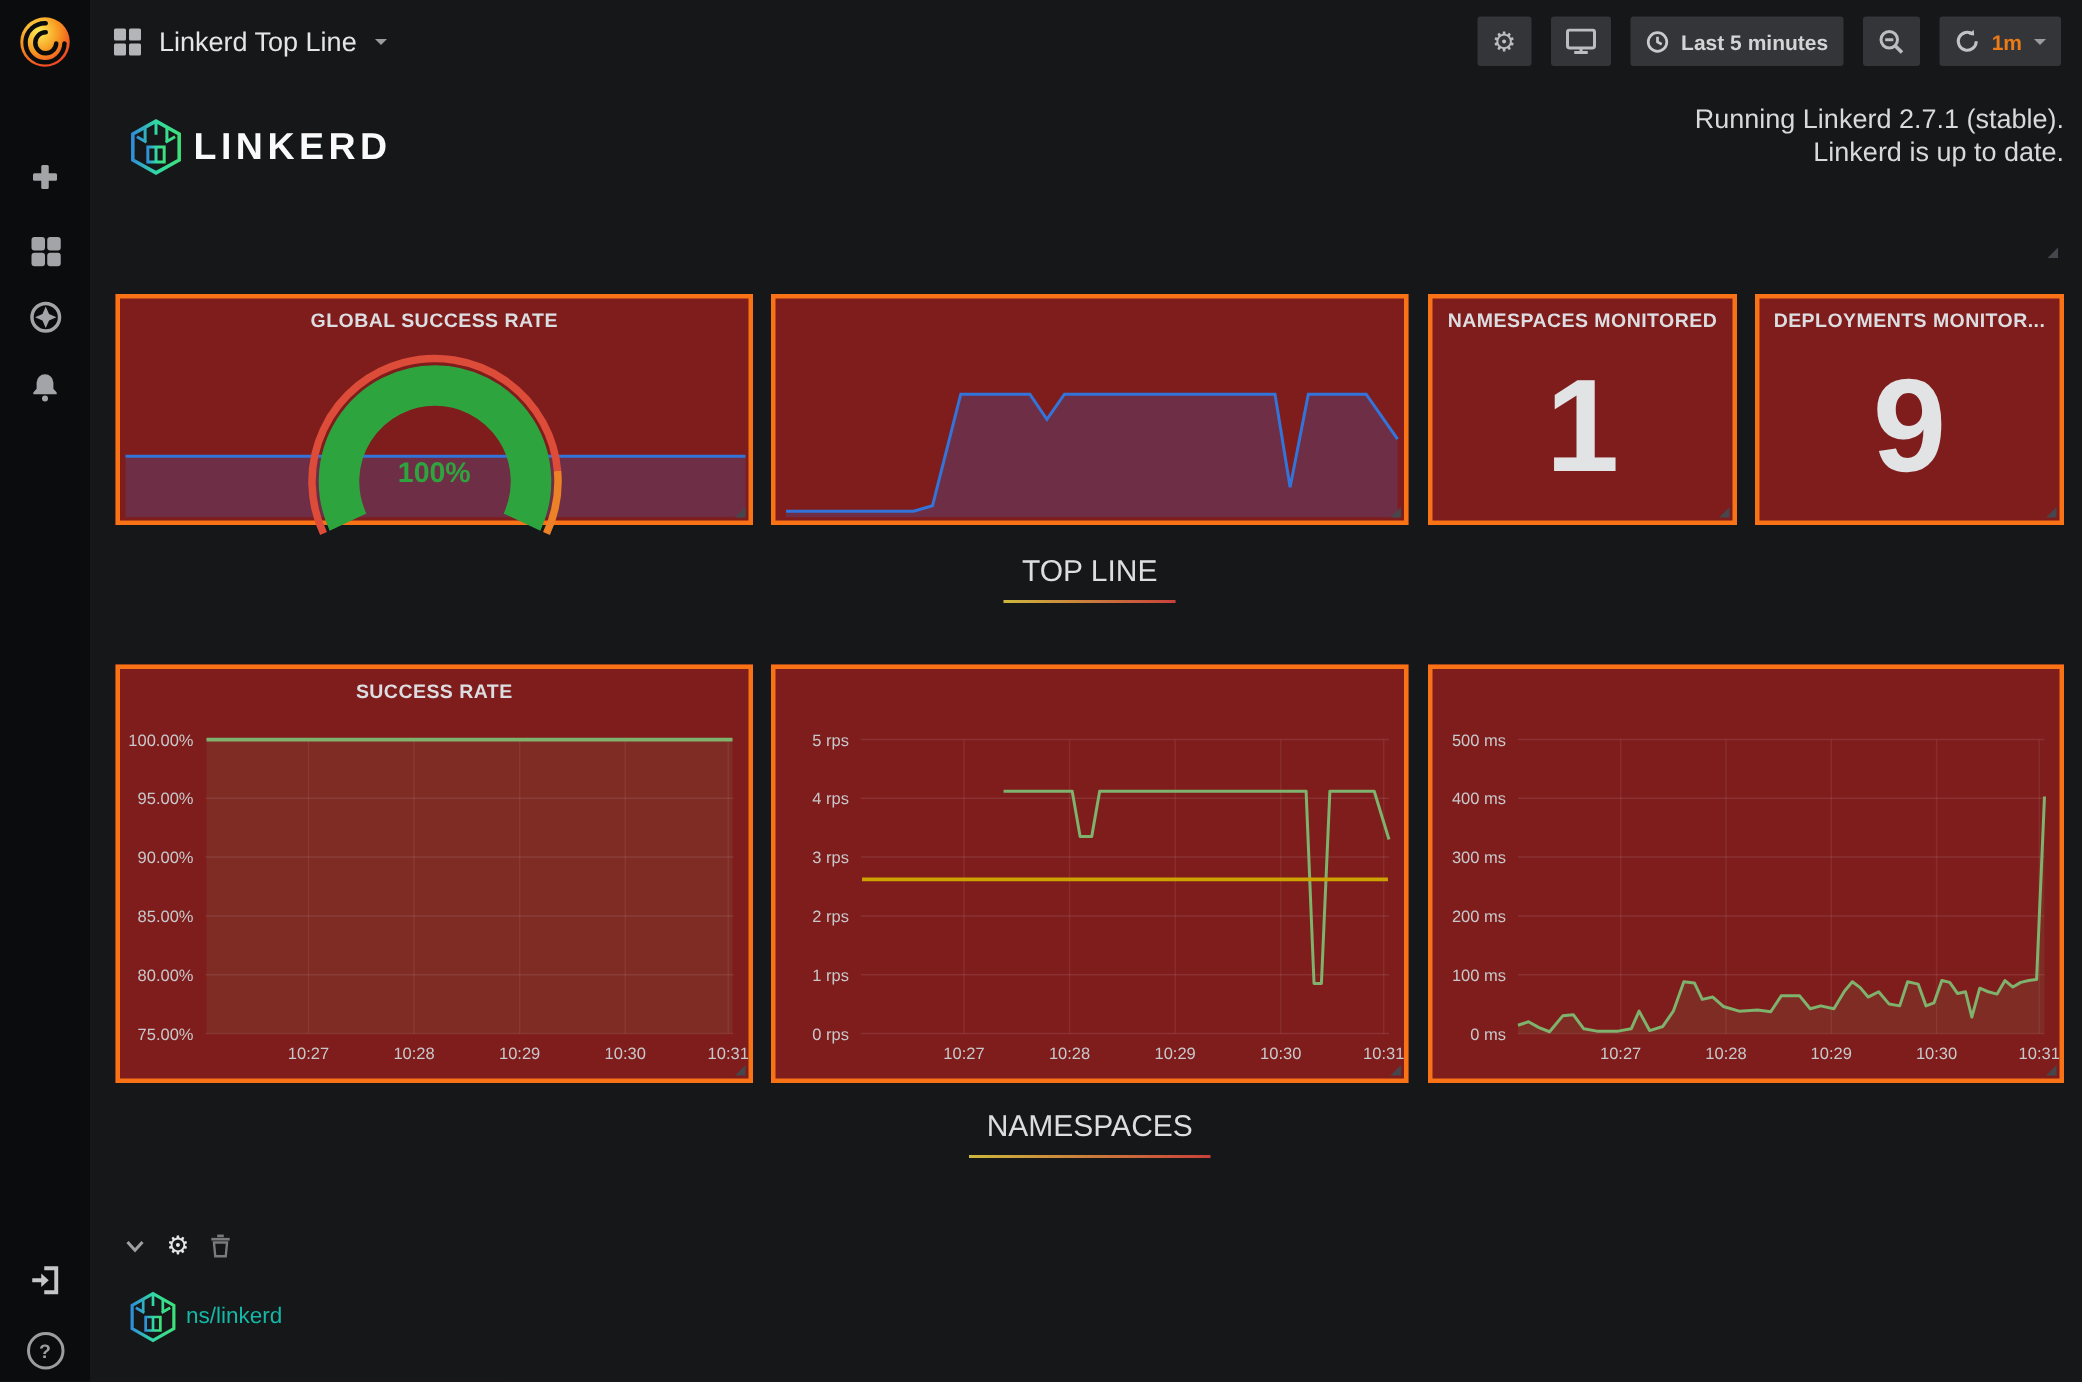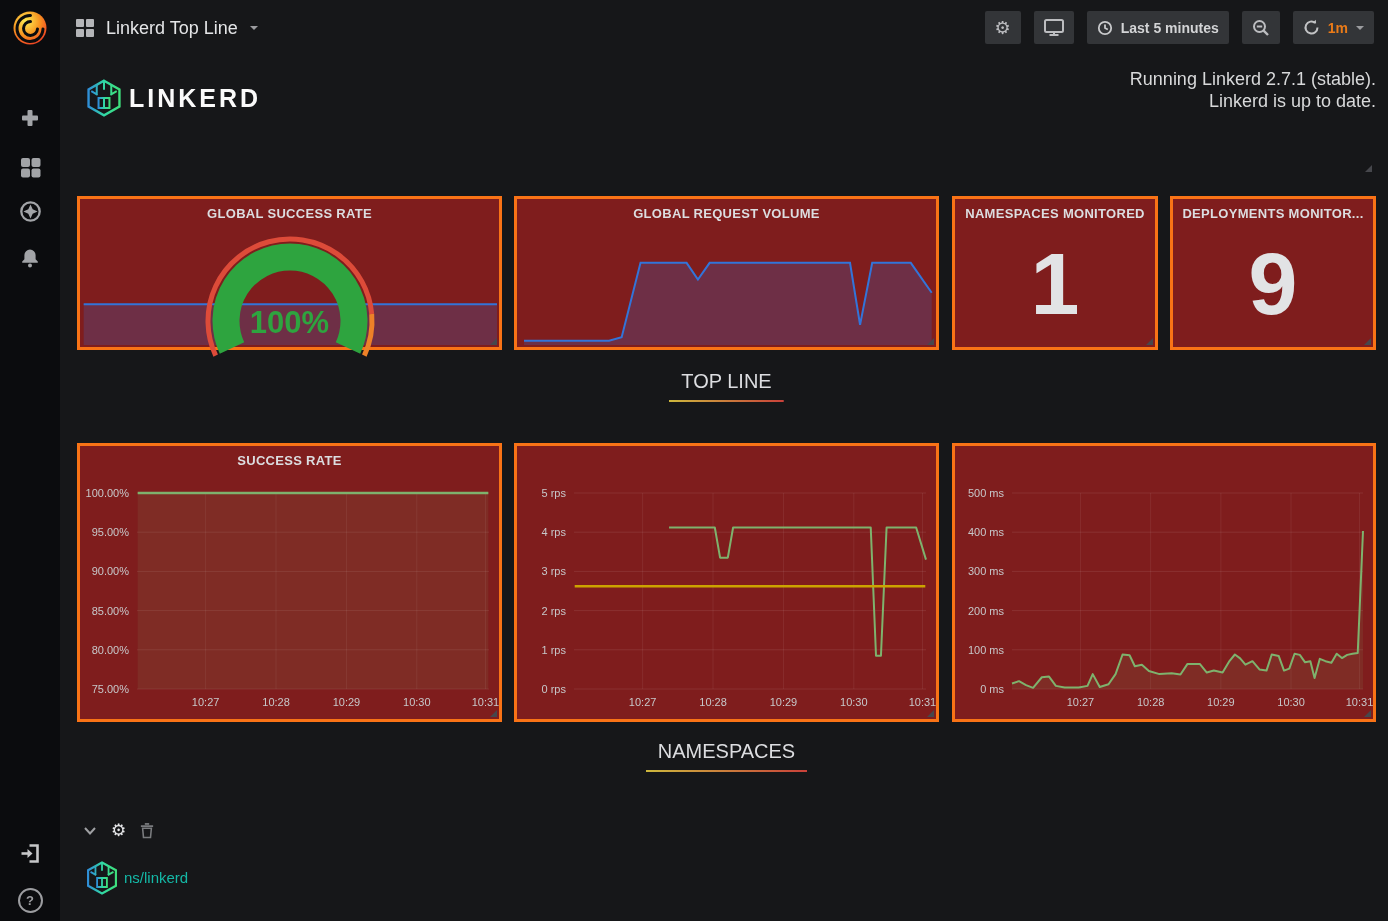--- a/index.html
+++ b/index.html
@@ -34,21 +34,21 @@
   
   .panel{position:absolute;background:#7f1d1d;border:3px solid #f97316;box-sizing:border-box}
   .ptitle{position:absolute;top:7px;left:0;right:0;text-align:center;font-size:13px;font-weight:700;color:#dcdde0;letter-spacing:.3px;cursor:pointer;white-space:nowrap;overflow:hidden}
   .chart{position:absolute;left:2px;right:2px;top:24px;bottom:2px;cursor:crosshair}
   .spark{position:absolute;overflow:hidden}
   .corner{position:absolute;right:2px;bottom:2px;width:0;height:0;border-style:solid;border-width:0 0 7px 7px;border-color:transparent transparent #46474c transparent;cursor:nwse-resize}
   .corner.free{position:absolute}
   .statval{position:absolute;left:0;right:0;top:28px;bottom:6px;display:flex;align-items:center;justify-content:center;font-size:88px;font-weight:600;color:#e2e3e5}
   .bigval{position:absolute;left:0;right:0;top:44px;bottom:14px;display:flex;align-items:center;justify-content:center;font-size:40px;font-weight:700;color:#ececee;z-index:2}
   .gauge-mount{position:absolute;left:0;right:0;top:28px;bottom:0;display:flex;justify-content:center;z-index:2}
-  .gauge-val{position:absolute;left:0;right:0;top:106px;text-align:center;font-size:31px;font-weight:700;color:#2ea43f;z-index:3}
+  .gauge-val{position:absolute;left:0;right:0;top:106px;text-align:center;font-size:19px;font-weight:700;color:#2ea43f;z-index:3}
 
   
   .rowhdr{position:absolute;left:77px;width:1299px;text-align:center;color:#dcdde0;font-size:20px;cursor:pointer;z-index:2}
   .rowhdr span{display:inline-block;padding:0 12px 9px;background:linear-gradient(90deg,#cdb83d,#c9413a) bottom/100% 2px no-repeat}
 
   .rowctl{position:absolute;display:flex;align-items:center;gap:14px}
   .gear-glyph{font-size:17px;color:#e6e7e9;cursor:pointer;line-height:1}
   .gear-glyph.navsz{font-size:18px;color:#bcbdc0}
 
   .ns-link{position:absolute;left:124px;top:869px;font-size:15px;font-weight:500;color:#14b8a6;cursor:pointer}
@@ -189,21 +189,20 @@
         <path d="M 20.68276146299469 128.65469746273735 A 82 82 0 1 1 176.70031428765432 86.99581230273586" fill="none" stroke="#dd4b39" stroke-width="5"></path>
         <path d="M 176.70031428765432 86.99581230273586 A 82 82 0 0 1 169.31723853700532 128.65469746273735" fill="none" stroke="#ed8128" stroke-width="5"></path>
         <path d="M 36.9963016296544 121.04756875140475 A 64 64 0 1 1 153.0036983703456 121.04756875140475" fill="none" stroke="#2ea43f" stroke-width="27"></path>
       </svg>
     </div>
   <div class="gauge-val">100%</div>
   <div class="corner"></div>
 </div>
 
 <div class="panel" style="left:514px;top:196px;width:425px;height:154px">
-  <div class="ptitle">GLOBAL REQUEST VOLUME</div>
   <div class="spark" style="left:2px;right:2px;top:56px;height:90px"><svg width="419" height="90" viewBox="0 0 419 90">
         <polygon points="5.0280000000000005,90 5.0280000000000005,85.8135593220339 90.085,85.8135593220339 102.655,82.16949152542372 121.50999999999999,7.830508474576275 167.60000000000002,7.830508474576275 178.91299999999998,24.59322033898306 190.645,7.830508474576275 331.01,7.830508474576275 341.066,69.77966101694915 353.217,7.830508474576275 391.76500000000004,7.830508474576275 412.715,37.71186440677966 412.715,90" fill="rgba(50,116,217,0.22)"></polygon>
         <polyline points="5.0280000000000005,85.8135593220339 90.085,85.8135593220339 102.655,82.16949152542372 121.50999999999999,7.830508474576275 167.60000000000002,7.830508474576275 178.91299999999998,24.59322033898306 190.645,7.830508474576275 331.01,7.830508474576275 341.066,69.77966101694915 353.217,7.830508474576275 391.76500000000004,7.830508474576275 412.715,37.71186440677966" fill="none" stroke="#3274d9" stroke-width="2"></polyline>
       </svg></div>
   <div class="corner"></div>
 </div>
 
 <div class="panel" style="left:952px;top:196px;width:206px;height:154px">
   <div class="ptitle">NAMESPACES MONITORED</div>
   <div class="statval">1</div>

